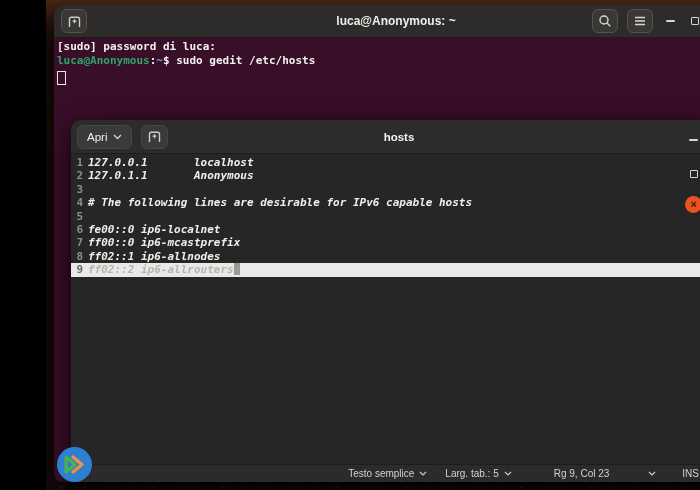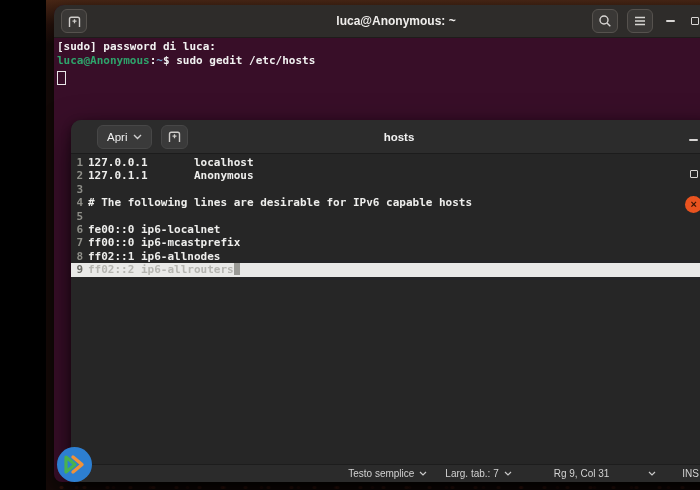--- a/index.html
+++ b/index.html
@@ -61,41 +61,41 @@
     border-radius:10px 10px 8px 8px;overflow:hidden;background:#262626;
     box-shadow:0 14px 34px rgba(0,0,0,.6), 0 3px 10px rgba(0,0,0,.45);
   }
   .g-header{
     position:relative;height:33px;background:#2c2c2c;border-bottom:1px solid #1c1c1c;
     display:flex;align-items:center;
   }
   .g-title-box{position:absolute;left:0;right:0;text-align:center;pointer-events:none;}
   .g-title{color:#f2f2f2;font-size:11.5px;font-weight:bold;line-height:12px;}
   .g-subtitle{color:#9c9c9c;font-size:9.5px;line-height:10px;}
-  .g-left{display:flex;align-items:center;padding-left:26px;gap:9px;}
+  .g-left{display:flex;align-items:center;padding-left:6px;gap:9px;}
   .g-right{display:flex;align-items:center;margin-left:auto;padding-right:9px;gap:10px;flex-direction:column;}
   .g-btn{
     display:flex;align-items:center;justify-content:center;gap:6px;
     height:24px;padding:0 9px;border-radius:6px;background:#3a3a3a;
     border:1px solid #474747;color:#f0f0f0;font-size:11.5px;cursor:pointer;
     font-family:"Liberation Sans",sans-serif;box-sizing:border-box;
   }
   .g-close{background:#e9531f;color:#3a1505;}
 
   .g-body{
     position:absolute;top:34px;bottom:18px;left:0;right:0;overflow:hidden;
     font-family:"DejaVu Sans Mono",monospace;font-size:11px;line-height:13.4px;
     font-weight:600;padding-top:2px;cursor:text;
   }
   .ed-row{display:flex;white-space:pre;}
   .ed-row .ln{
     width:9px;text-align:right;color:#8f8f89;padding-left:3px;margin-right:5px;
     flex:0 0 auto;
   }
-  .ed-code{white-space:pre;tab-size:8;-moz-tab-size:8;color:#eeeeec;}
+  .ed-code{white-space:pre;tab-size:8;-moz-tab-size:8;color:#eeeeec;font-style:italic;}
   .ed-row.selected{background:#e9e9e7;}
   .ed-row.selected .ln{color:#6b6b66;}
   .ed-row.selected .ed-code{color:#b5b5b0;}
   .ed-cursor{display:inline-block;width:6.6px;height:12px;background:#9a9a95;vertical-align:text-top;}
 
   .g-status{
     position:absolute;left:0;right:0;bottom:0;height:18px;background:#2b2b2b;
     border-top:1px solid #1d1d1d;display:flex;align-items:center;justify-content:flex-end;
     color:#d2d2d2;font-size:10px;padding-right:28px;box-sizing:border-box;
   }
@@ -224,29 +224,29 @@
     <div class="g-status">
       <div class="status-item">
         <span>Testo semplice</span>
         <span>
           <svg width="8" height="5" viewBox="0 0 8 5">
               <path d="M1 1 l3 3 L7 1" fill="none" stroke="#c9c9c9" stroke-width="1.2"></path>
             </svg>
         </span>
       </div>
       <div class="status-item gap18">
-        <span>Larg. tab.: 7</span>
+        <span>Larg. tab.: 5</span>
         <span>
           <svg width="8" height="5" viewBox="0 0 8 5">
               <path d="M1 1 l3 3 L7 1" fill="none" stroke="#c9c9c9" stroke-width="1.2"></path>
             </svg>
         </span>
       </div>
       <div class="status-item gap40">
-        <span>Rg 9, Col 31</span>
+        <span>Rg 9, Col 23</span>
         <span class="gap34">
           <svg width="8" height="5" viewBox="0 0 8 5">
               <path d="M1 1 l3 3 L7 1" fill="none" stroke="#c9c9c9" stroke-width="1.2"></path>
             </svg>
         </span>
       </div>
       <div class="status-item gap26">
         <span>INS</span>
       </div>
     </div>

